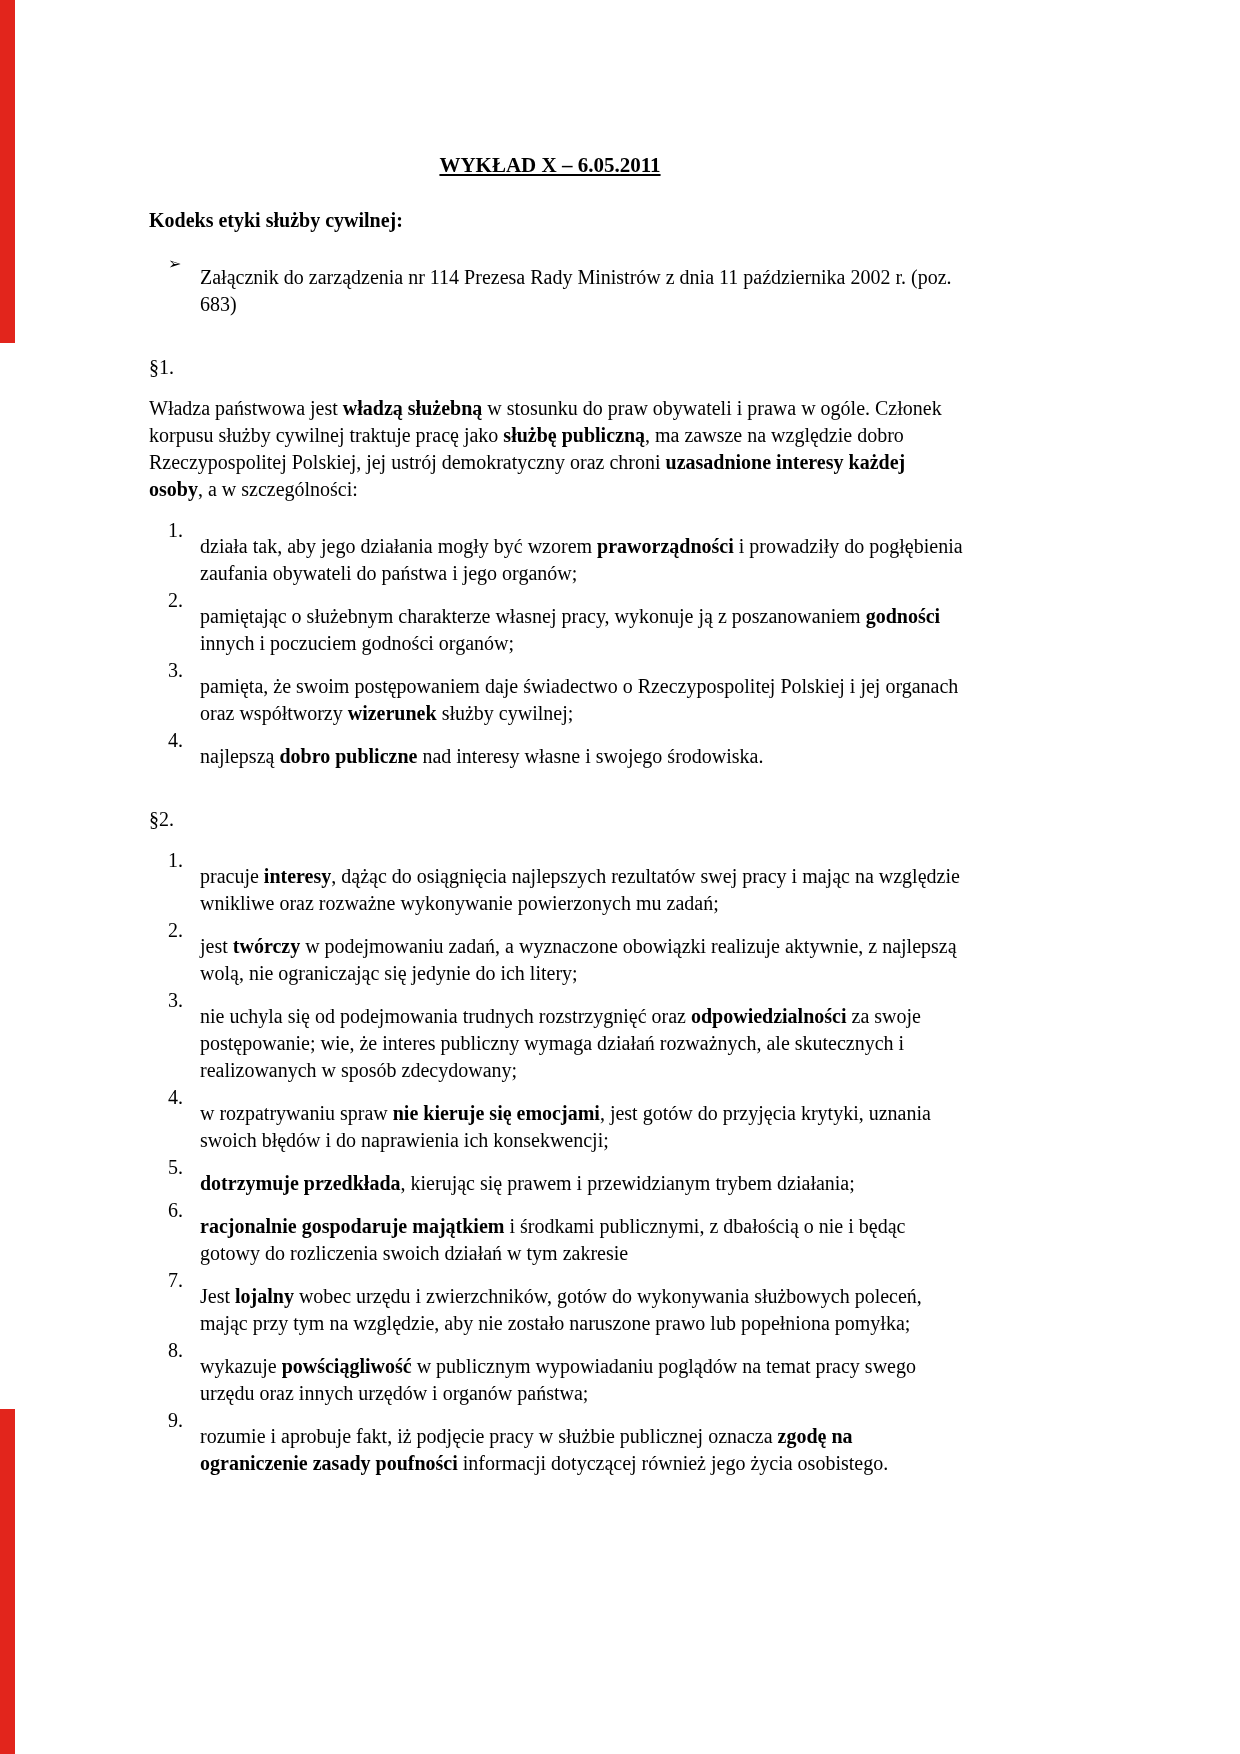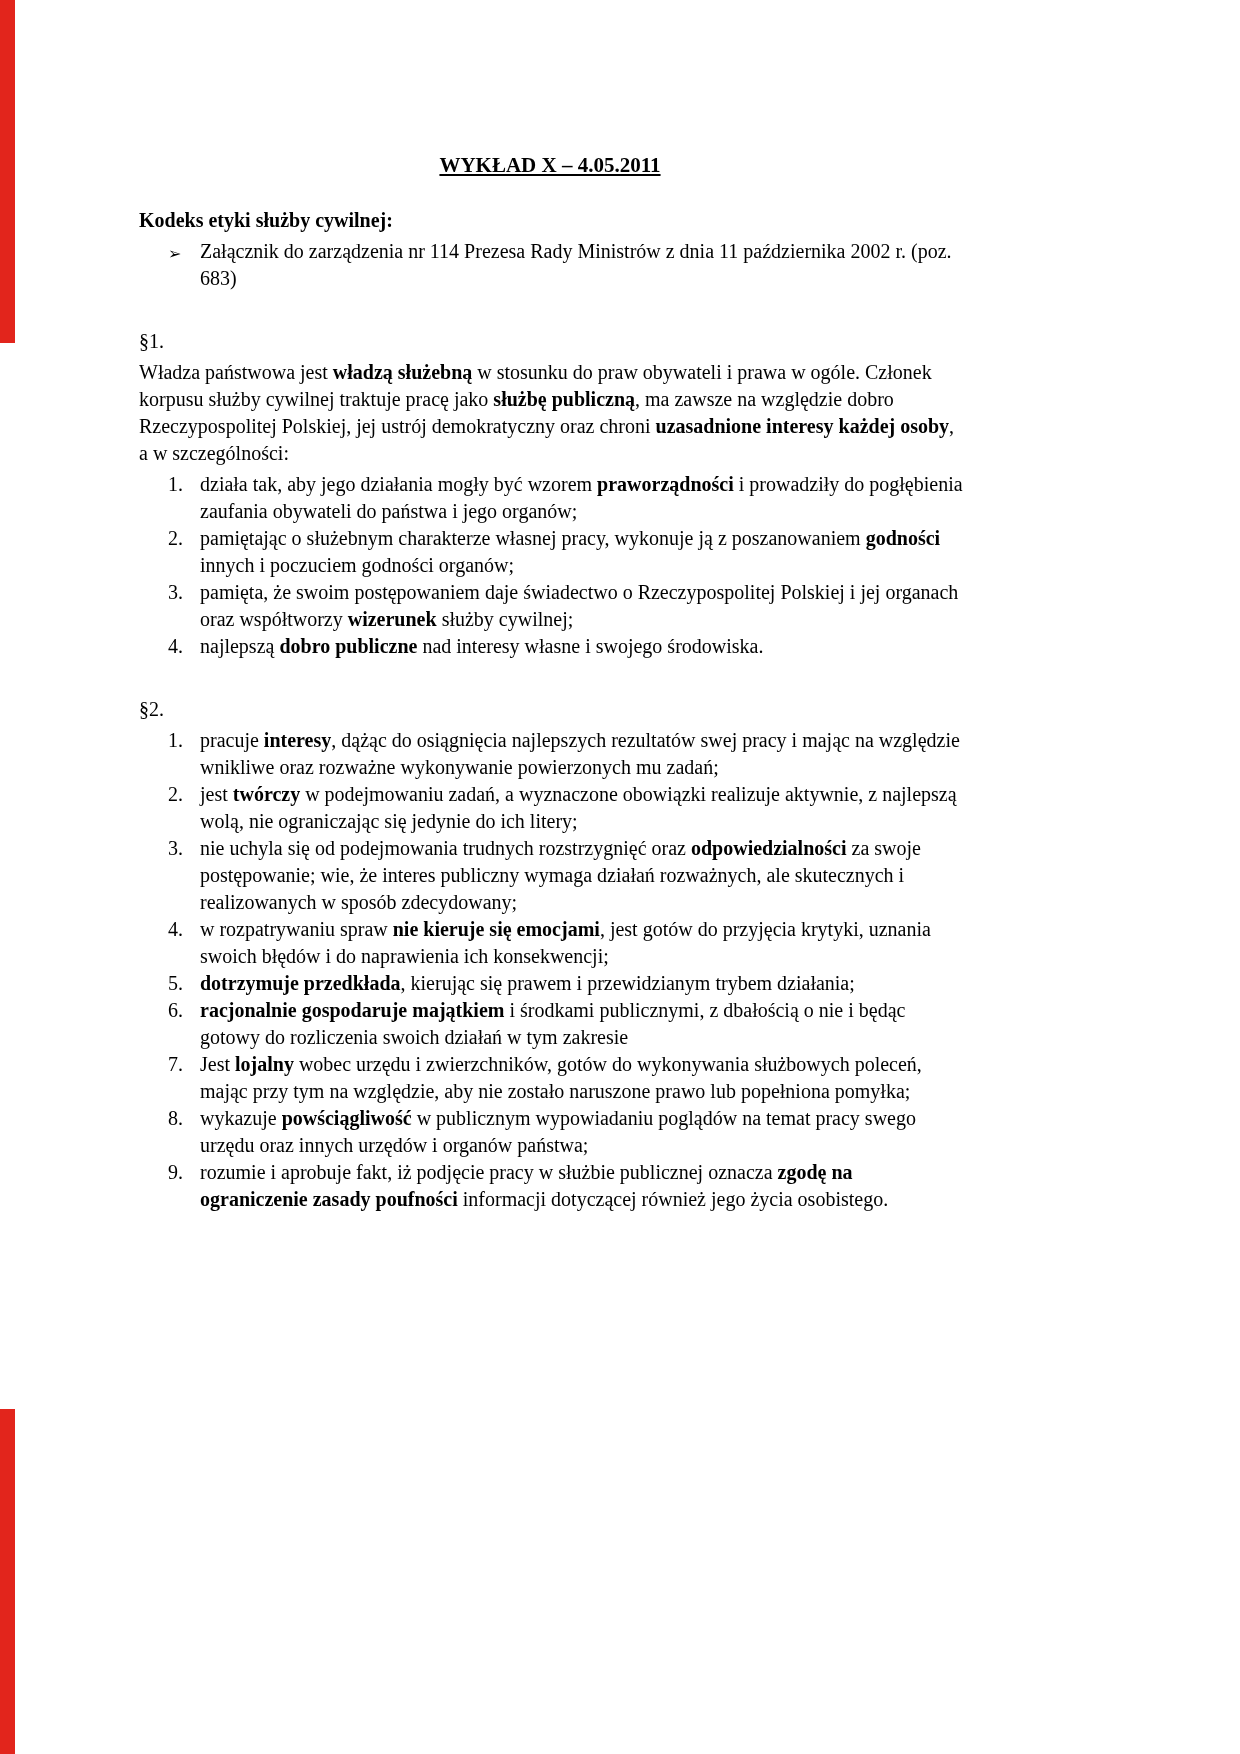--- a/index.html
+++ b/index.html
@@ -22,37 +22,37 @@
     line-height: 27px;
   }
   .title {
     font-size: 21px;
     font-weight: bold;
     text-decoration: underline;
     text-align: center;
     margin: 0 0 28px 0;
     line-height: 27px;
   }
-  .para { margin: 4px; }
+  .para { margin: 14px; }
   .section-heading { margin-top: 36px; }
   .flex-item { display: flex; margin-left: 33px; }
   .marker { flex: 0 0 32px; }
   .bullet { font-size: 16px; padding-top: 2px; }
-  .item-body { flex: 1; }
+  .item-body { flex: 1; margin-top: 16px; }
   .b { font-weight: bold; }
 </style>
 </head>
 <body>
 
 <div class="page">
   <div class="edge-bar top"></div>
   <div class="edge-bar bottom"></div>
 
   <div class="content">
-    <h1 class="title">WYKŁAD X – 4.05.2011</h1>
+    <h1 class="title">WYKŁAD X – 6.05.2011</h1>
 
     <p class="para"><span class="b">Kodeks etyki służby cywilnej:</span></p>
 
     <div class="flex-item">
       <span class="marker bullet">➢</span>
       <span class="item-body">Załącznik do zarządzenia nr 114 Prezesa Rady Ministrów z dnia 11 października 2002 r. (poz. 683)</span>
     </div>
 
     <p class="para section-heading">§1.</p>
     <p class="para"><span>Władza państwowa jest </span><span class="b">władzą służebną</span><span> w stosunku do praw obywateli i prawa w ogóle. Członek korpusu służby cywilnej traktuje pracę jako </span><span class="b">służbę publiczną</span><span>, ma zawsze na względzie dobro Rzeczypospolitej Polskiej, jej ustrój demokratyczny oraz chroni </span><span class="b">uzasadnione interesy każdej osoby</span><span>, a w szczególności:</span></p>

